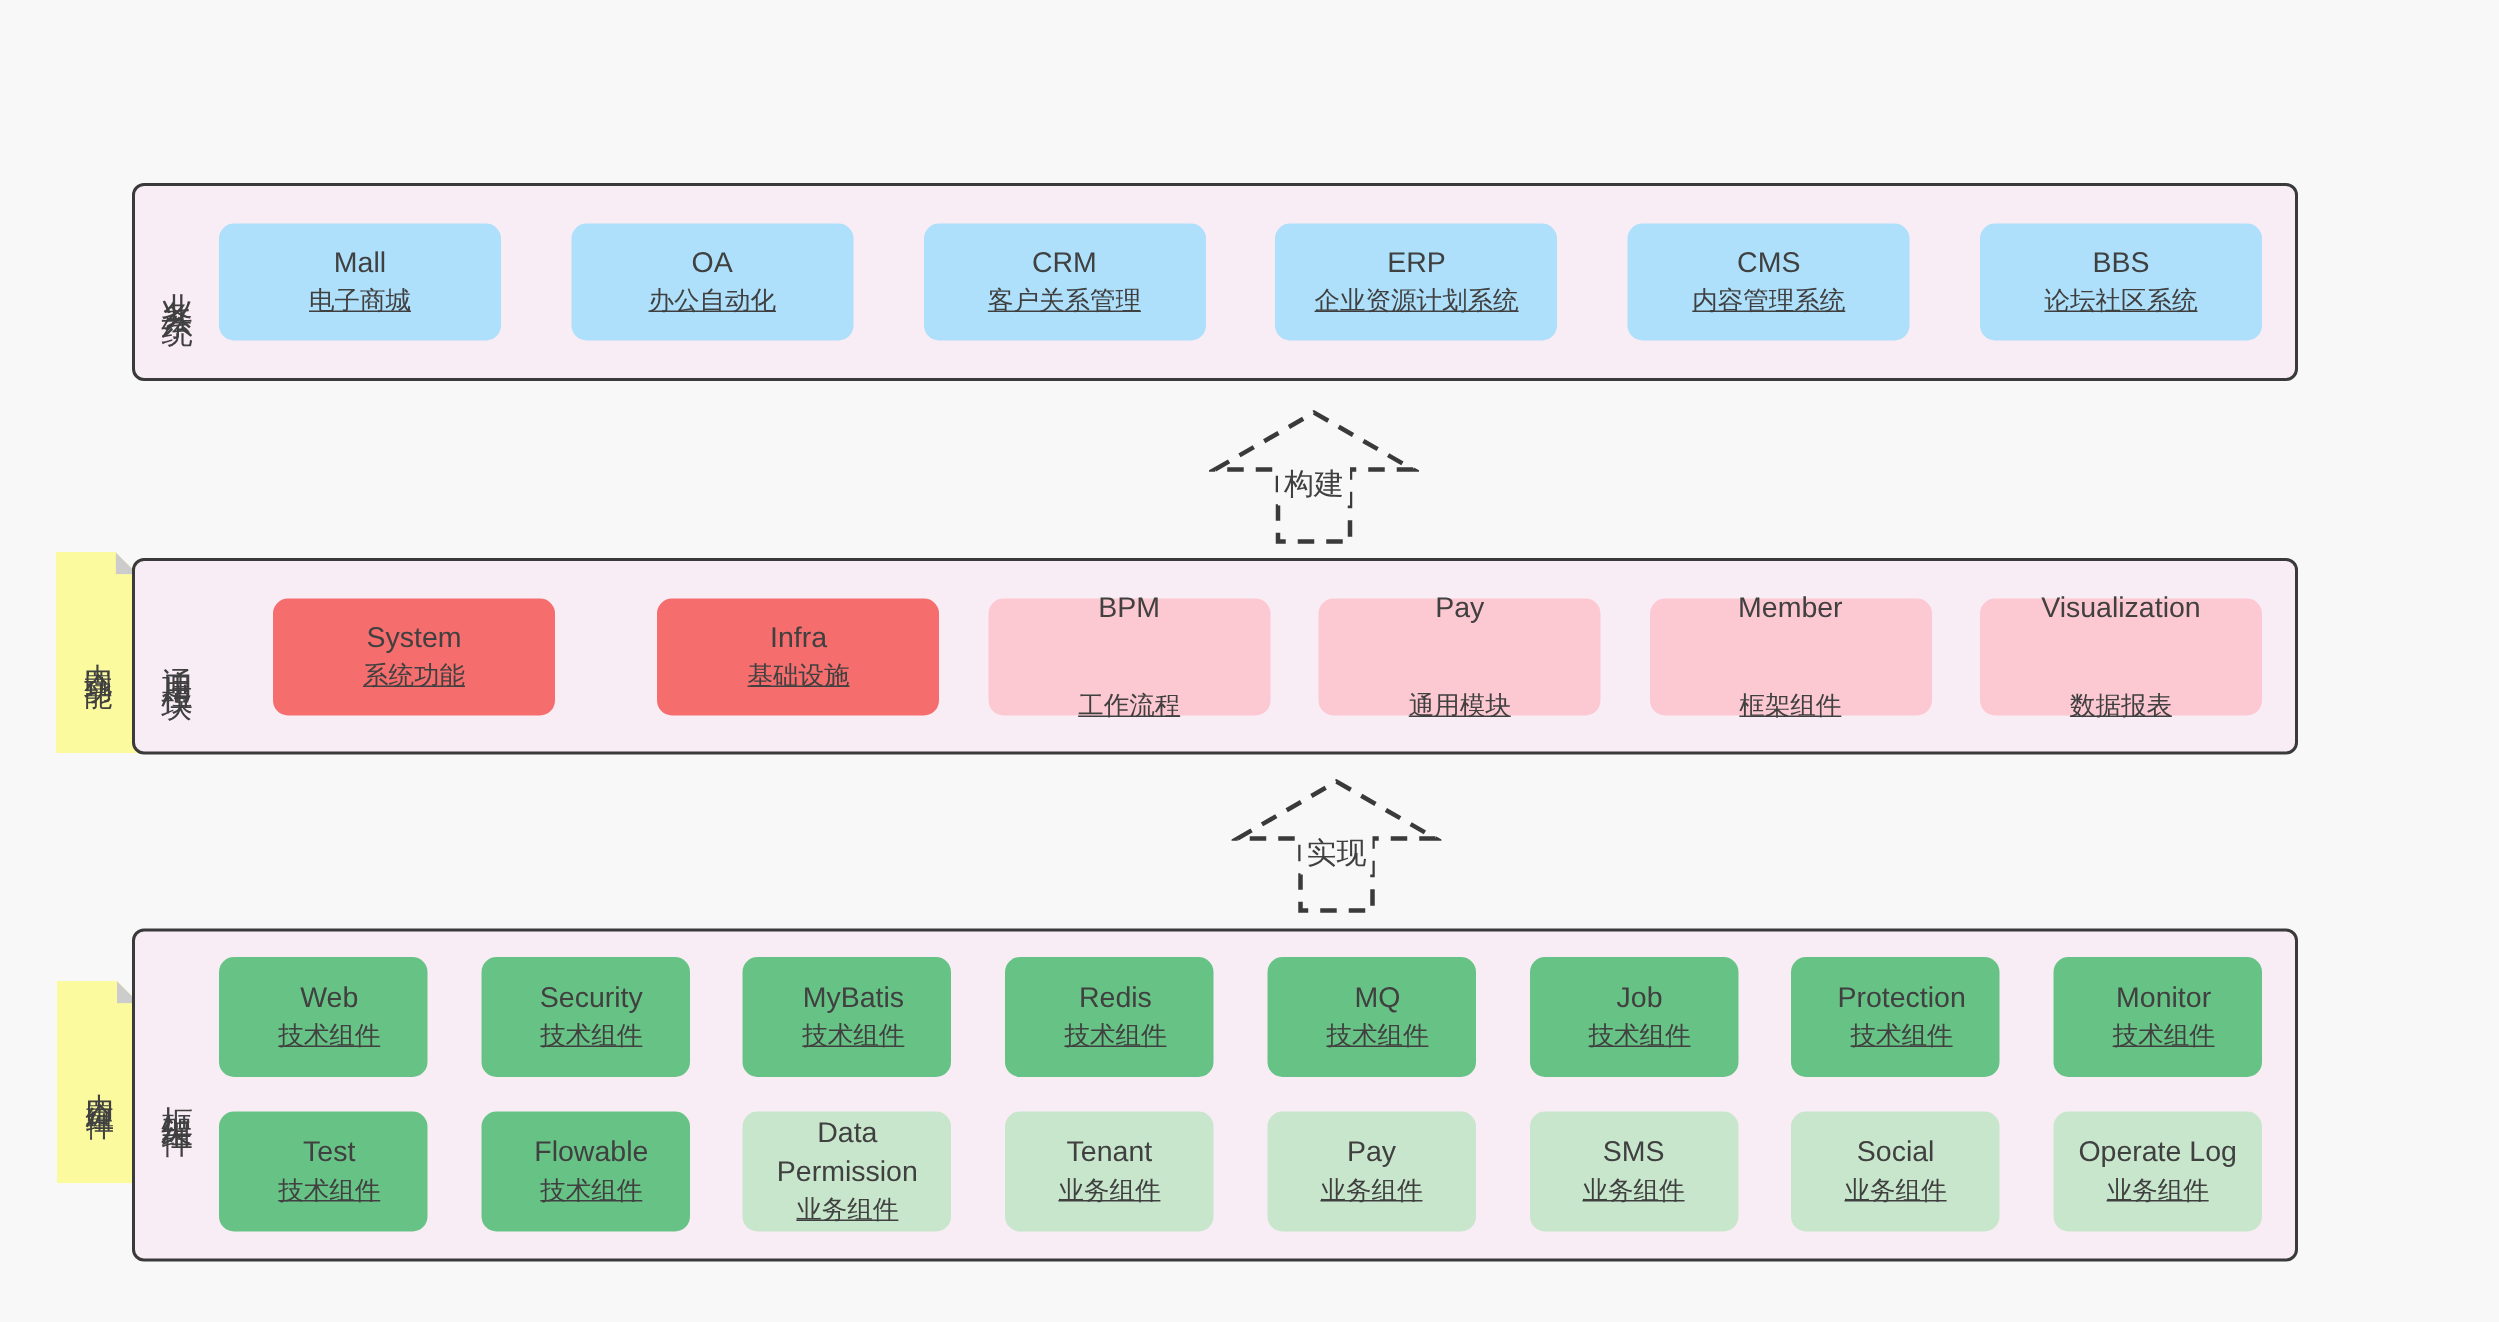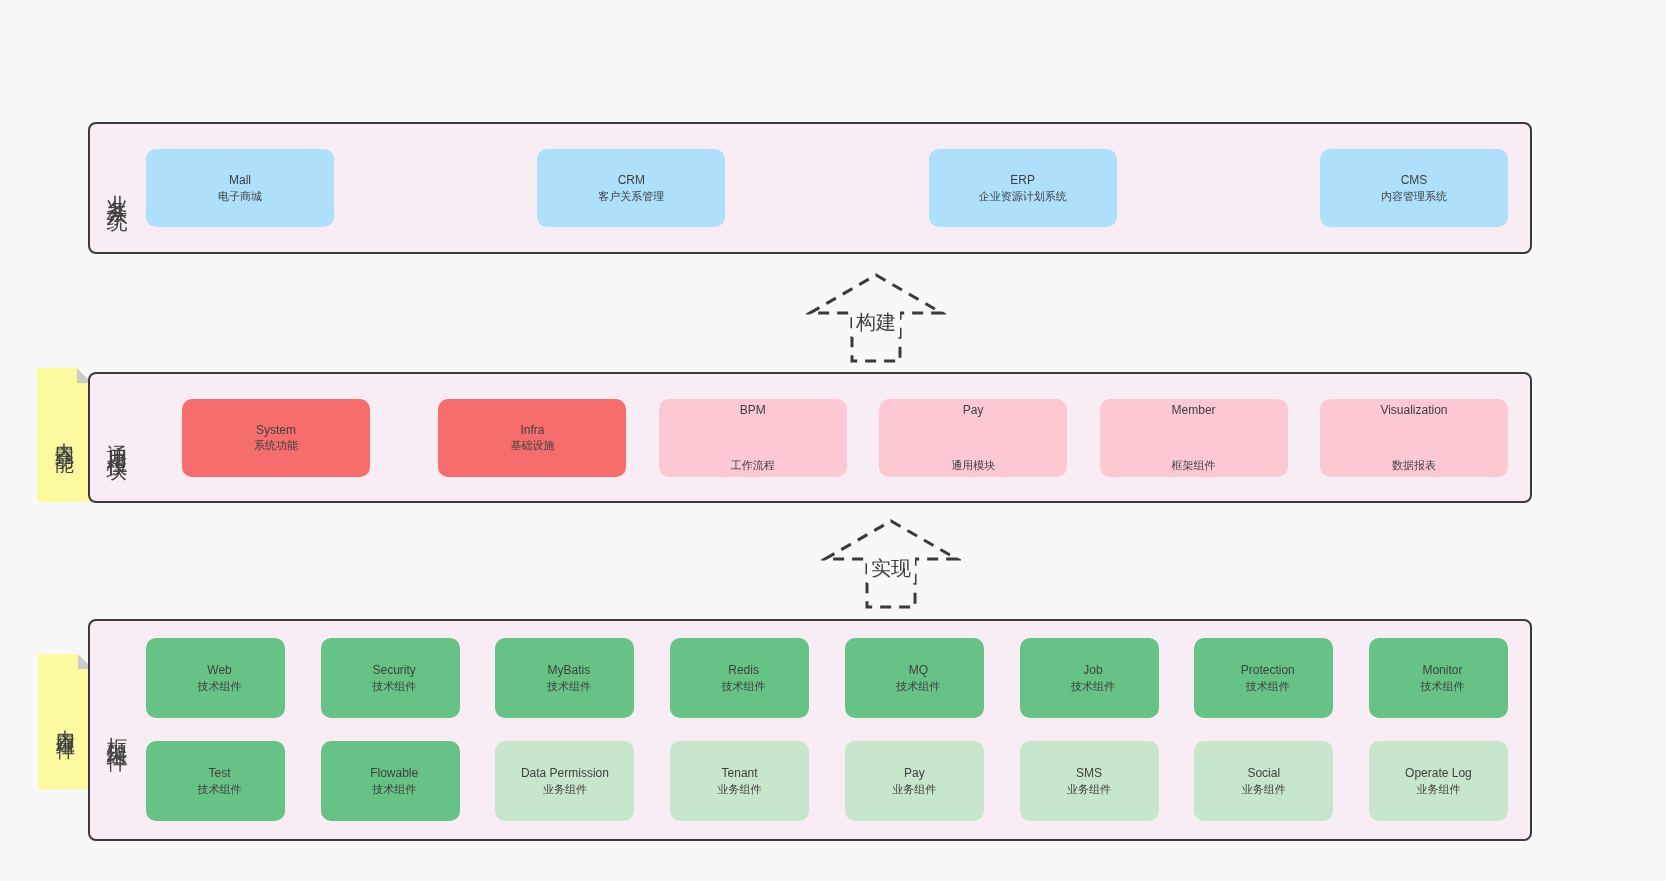--- a/index.html
+++ b/index.html
@@ -35,22 +35,22 @@
   .rows{
     flex:1;display:flex;flex-direction:column;justify-content:space-between;
     padding:17px 22px 18px 2px;box-sizing:border-box;
   }
   .row{display:flex;align-items:center;justify-content:space-between;}
   
   .box{
     border-radius:10px;display:flex;flex-direction:column;align-items:center;justify-content:center;
     text-align:center;color:var(--text,#404040);line-height:1.38;padding:2px 6px;box-sizing:border-box;
   }
-  .box .t{display:block;font-size:12px;}
-  .box .s{display:block;font-size:11px;}
+  .box .t{display:block;font-size:19px;}
+  .box .s{display:block;font-size:17px;text-decoration:underline;}
   .w188{width:188px;height:78px;}
   .w138{width:139px;height:80px;}
   .blue{background:var(--blue,#aee0fb);}
   .red{background:var(--red,#f56d6d);margin-left:36px;}
   .pink{background:var(--pink,#fcc9d3);gap:40px;}
   .green{background:var(--green,#67c385);padding-left:14px;}
   .lgreen{background:var(--light-green,#c7e6cc);}
   
   .note{
     position:absolute;width:55px;box-sizing:border-box;
@@ -97,30 +97,38 @@
   </div>
 
   <div class="section sec-business">
     <div class="vlabel">业务系统</div>
     <div class="boxes">
       <div class="box blue w188">
         <span class="t">Mall</span>
         <span class="s">电子商城</span>
       </div>
       <div class="box blue w188">
+        <span class="t">OA</span>
+        <span class="s">办公自动化</span>
+      </div>
+      <div class="box blue w188">
         <span class="t">CRM</span>
         <span class="s">客户关系管理</span>
       </div>
       <div class="box blue w188">
         <span class="t">ERP</span>
         <span class="s">企业资源计划系统</span>
       </div>
       <div class="box blue w188">
         <span class="t">CMS</span>
         <span class="s">内容管理系统</span>
+      </div>
+      <div class="box blue w188">
+        <span class="t">BBS</span>
+        <span class="s">论坛社区系统</span>
       </div>
     </div>
   </div>
 
   <div class="arrow arrow-build">
     <svg viewBox="0 0 140 92">
       <polygon points="70,3 136,41 94,41 94,89 46,89 46,41 4,41" fill="none" stroke="#3a3a3a" stroke-width="3" stroke-dasharray="11 8"></polygon>
     </svg>
     <span class="arrow-label">构建</span>
   </div>

